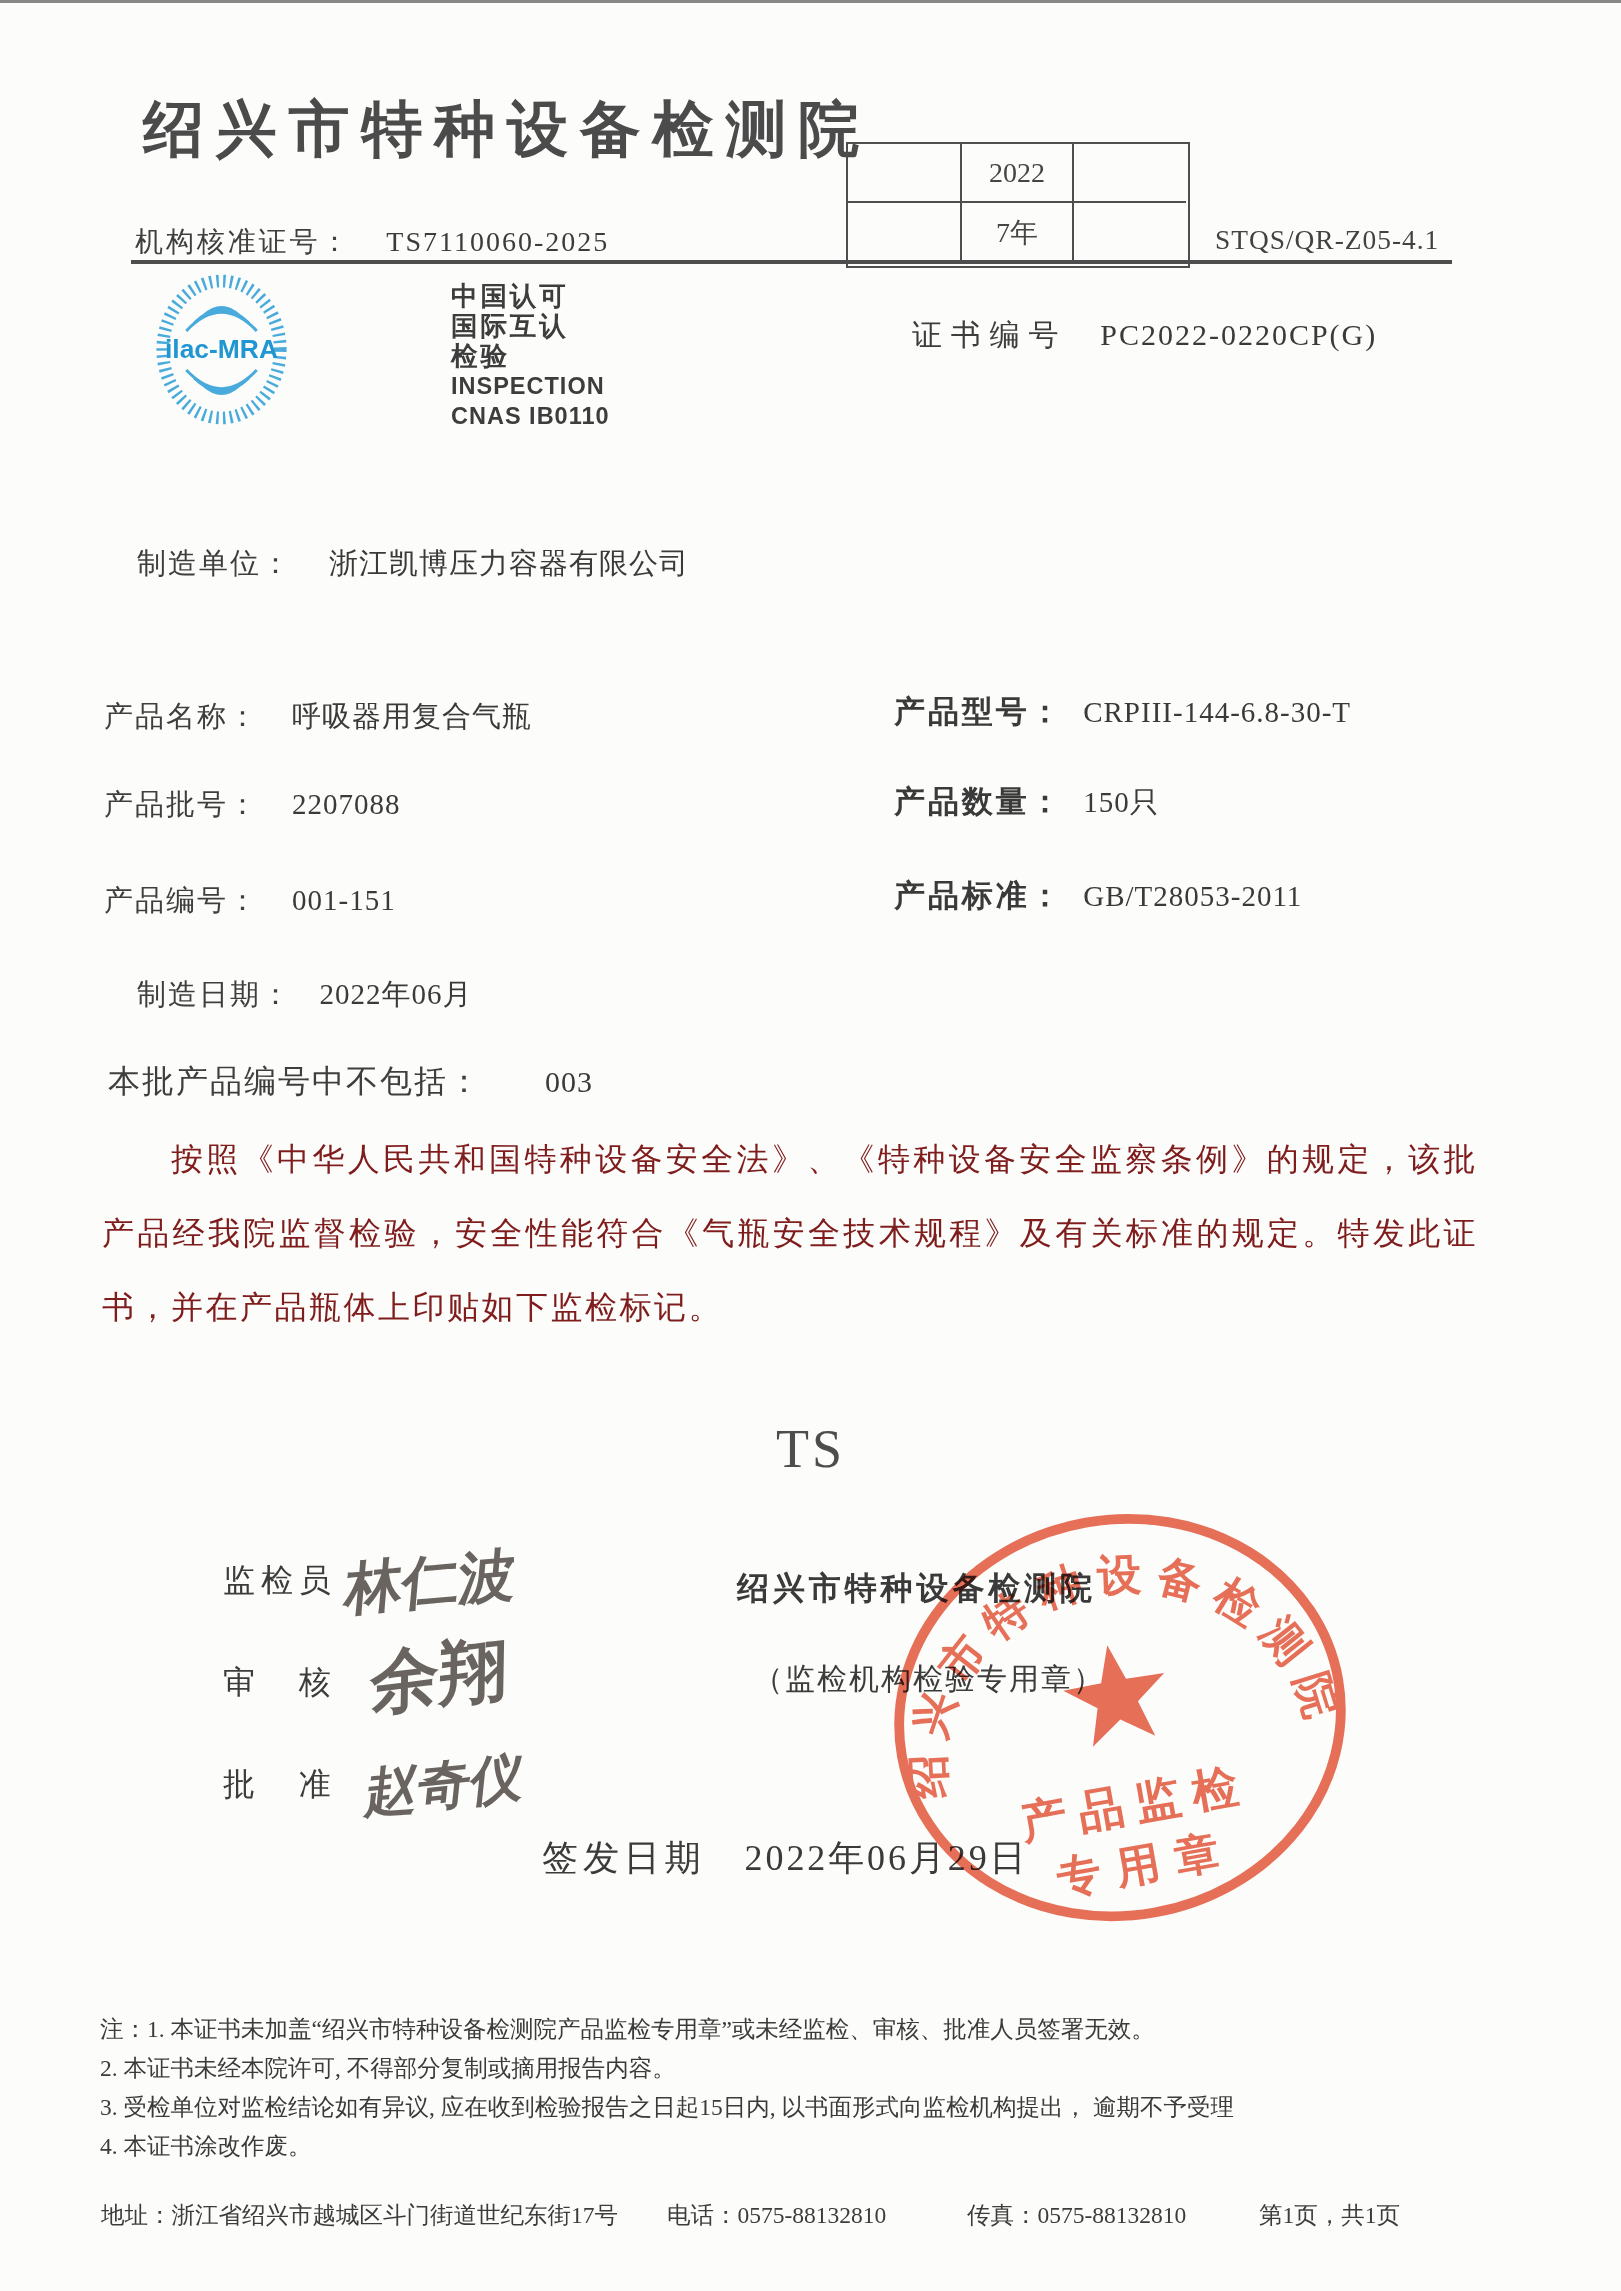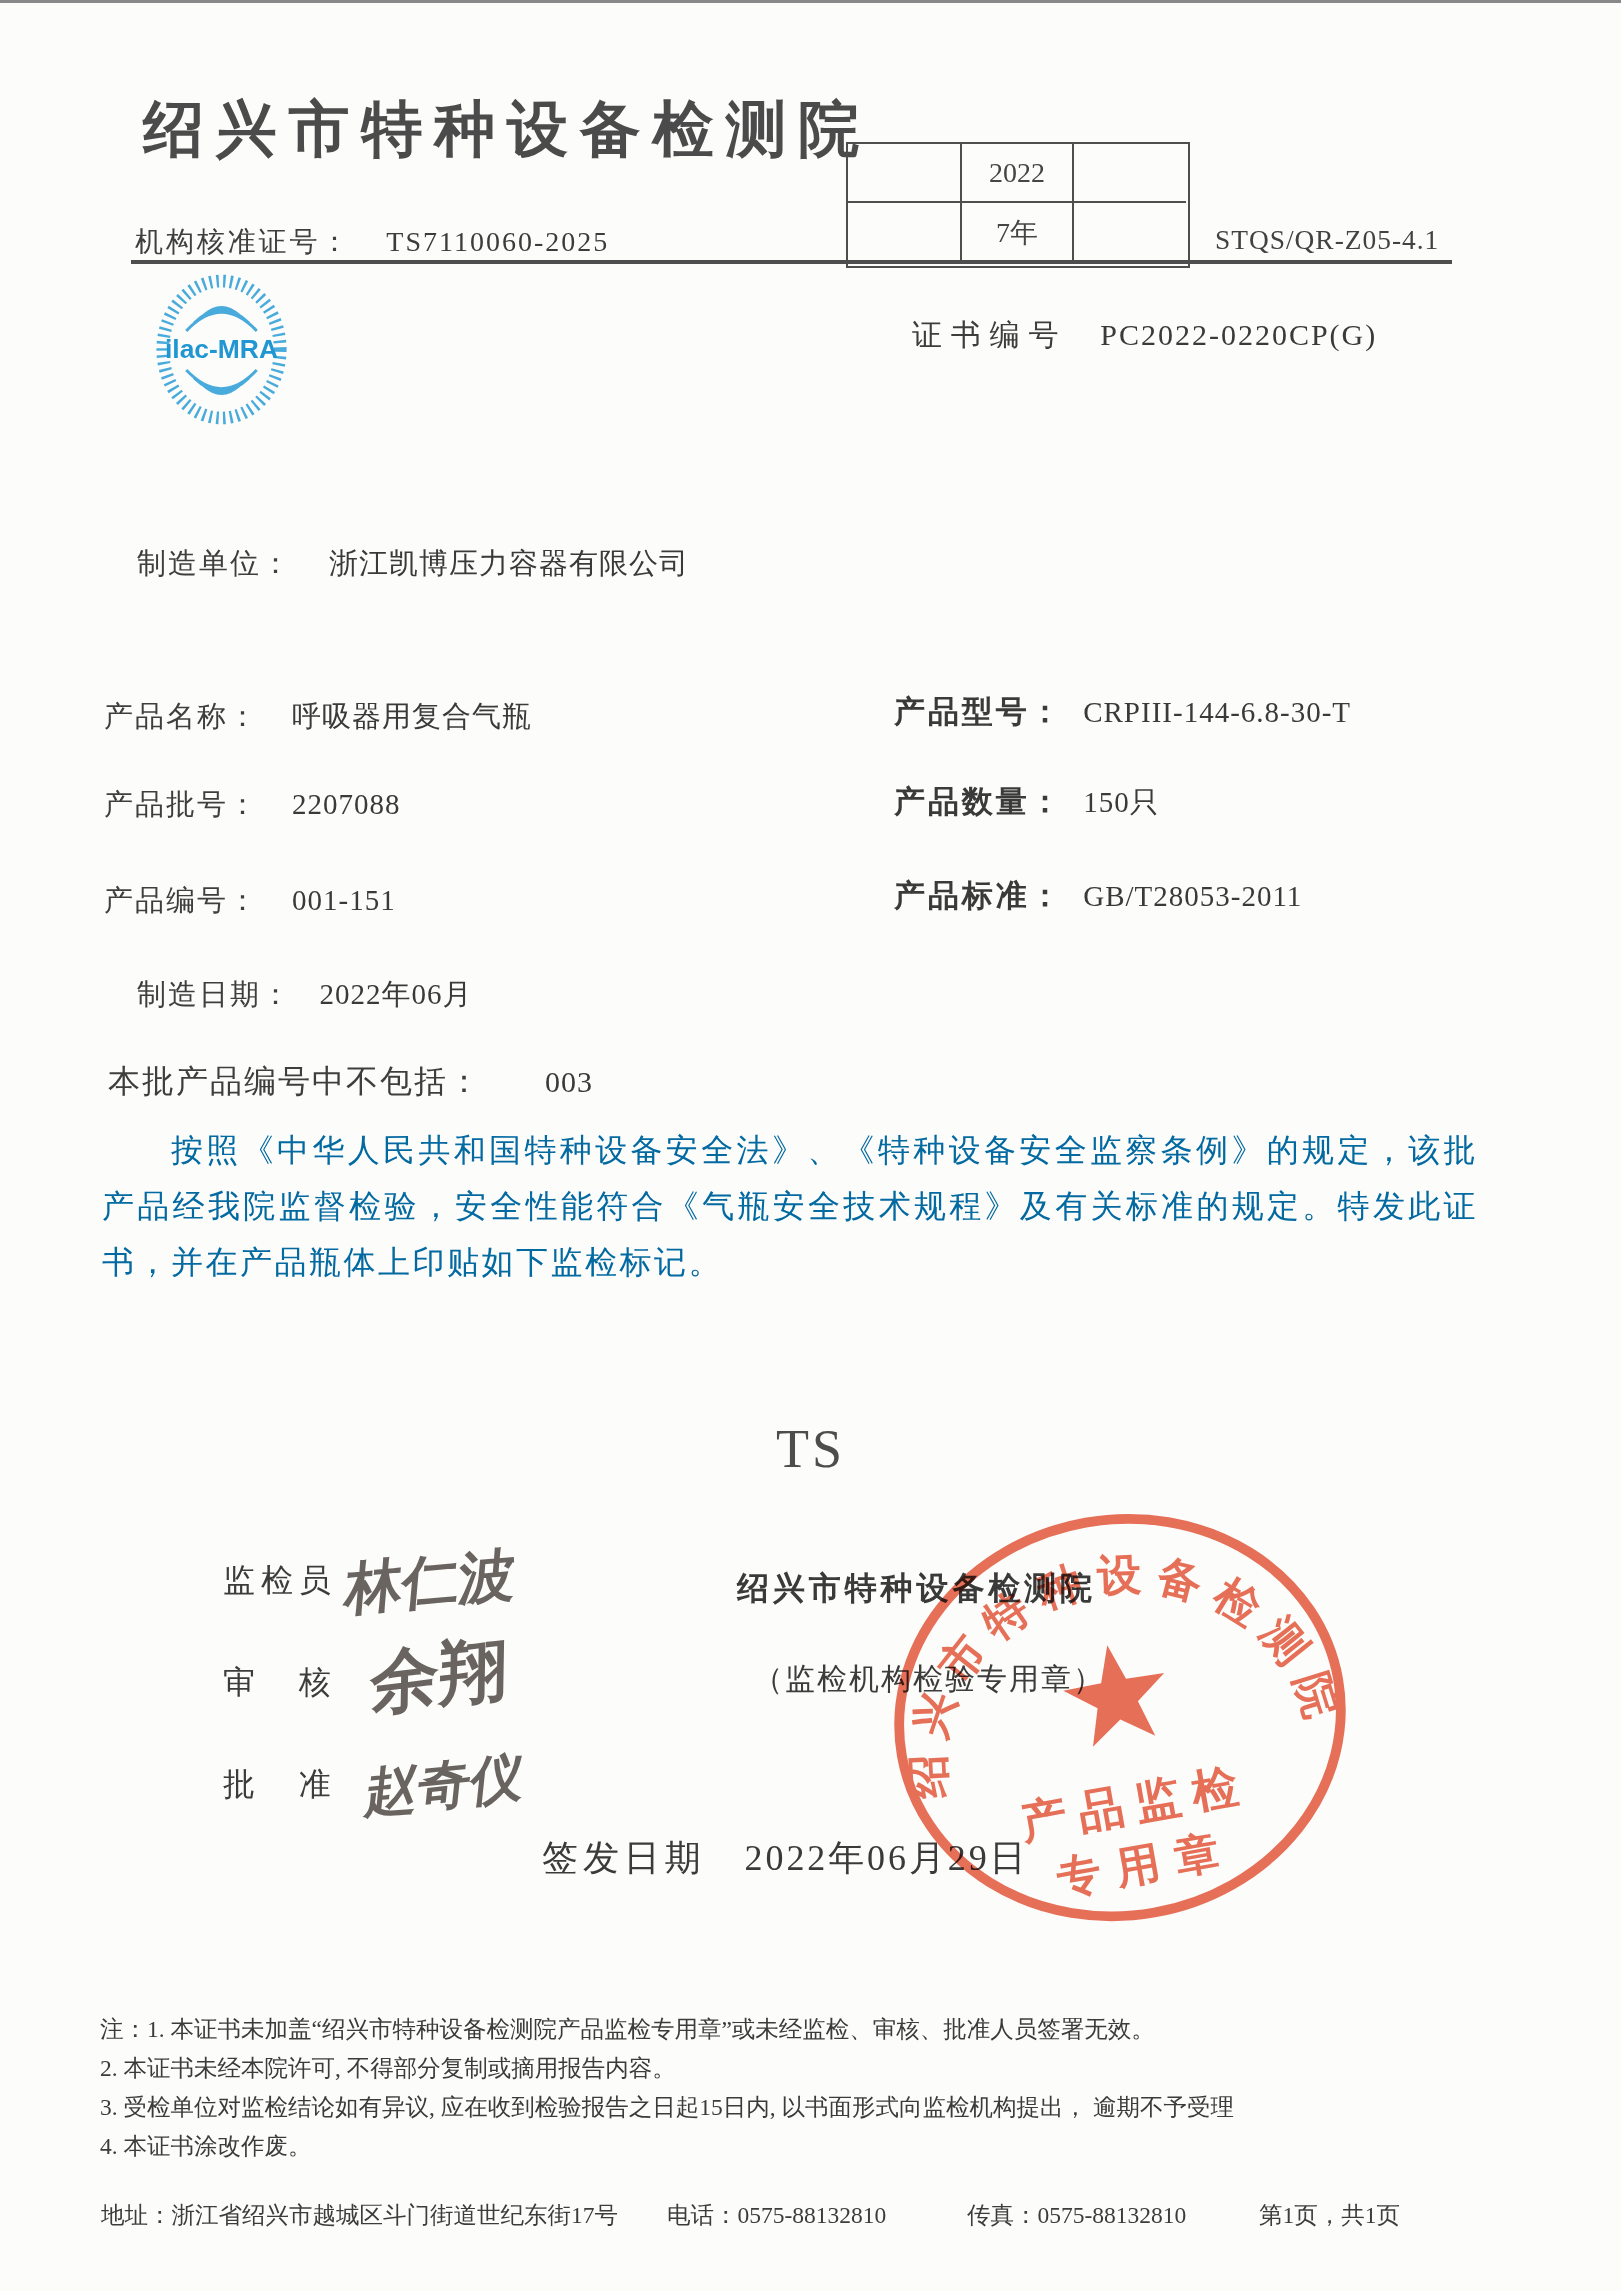--- a/index.html
+++ b/index.html
@@ -45,22 +45,22 @@
 
   .cert-title { left:0; top:427px; width:1621px; text-align:center;
     font-size:42px; font-weight:700; letter-spacing:6.9px; color:#3c3c3c; }
 
   .field { white-space:nowrap; }
   .field .lbl { font-size:29px; letter-spacing:2px; color:#3e3e3e; }
   .field .lbl-big { font-size:31px; font-weight:600; letter-spacing:2.9px; color:#3a3a3a; }
   .field .val { font-size:29px; letter-spacing:1px; color:#3a3a3a; }
 
   .paragraph { left:102px; top:1119px; width:1376px; font-size:32px;
-    line-height:56px; text-align:justify; text-indent:69px;
-    letter-spacing:2.5px; color:#0369a1; }
+    line-height:74px; text-align:justify; text-indent:69px;
+    letter-spacing:2.5px; color:#7f1d1d; }
 
   .ts-mark { left:0; top:1415px; width:1621px; text-align:center;
     font-size:54px; letter-spacing:2.9px; color:#4d4d4d; }
 
   .sig-label { font-size:32px; letter-spacing:5.9px; color:#3c3c3c; white-space:nowrap; }
   .sig-name { white-space:nowrap; font-weight:600; color:#55504b; opacity:.88; }
 
   .issuer-name { left:737px; top:1564px; font-size:32px; font-weight:700;
     letter-spacing:3.9px; color:#3a3a3a; white-space:nowrap; z-index:1; }
   .seal-note { left:753px; top:1656px; font-size:30px; letter-spacing:2px;
@@ -112,20 +112,27 @@
       <path d="M42 50 Q70 23 98 50" fill="none" stroke="#49abdc" stroke-width="3"></path>
       <path d="M52 42 Q70 26 88 42" fill="none" stroke="#49abdc" stroke-width="3"></path>
       <path d="M34 98 Q70 136 106 98" fill="none" stroke="#49abdc" stroke-width="3"></path>
       <path d="M42 106 Q70 133 98 106" fill="none" stroke="#49abdc" stroke-width="3"></path>
       <path d="M52 114 Q70 130 88 114" fill="none" stroke="#49abdc" stroke-width="3"></path>
       <text x="70" y="86" text-anchor="middle" font-family="Liberation Sans, sans-serif" font-size="27" font-weight="bold" fill="#2096d2">ilac-MRA</text>
     </svg>
   </div>
 
 
+  <div class="abs accred-text">
+    <div class="zh">中国认可</div>
+    <div class="zh">国际互认</div>
+    <div class="zh">检验</div>
+    <div class="en">INSPECTION</div>
+    <div class="en">CNAS IB0110</div>
+  </div>
 
   <div class="abs cert-no-row">
     <span class="lbl">证书编号</span><span class="val">PC2022-0220CP(G)</span>
   </div>
 
 
   <div class="abs field" style="left:137px; top:541px;">
     <span class="lbl">制造单位：</span>
     <span class="val" style="margin-left:33px;">浙江凯博压力容器有限公司</span>
   </div>

